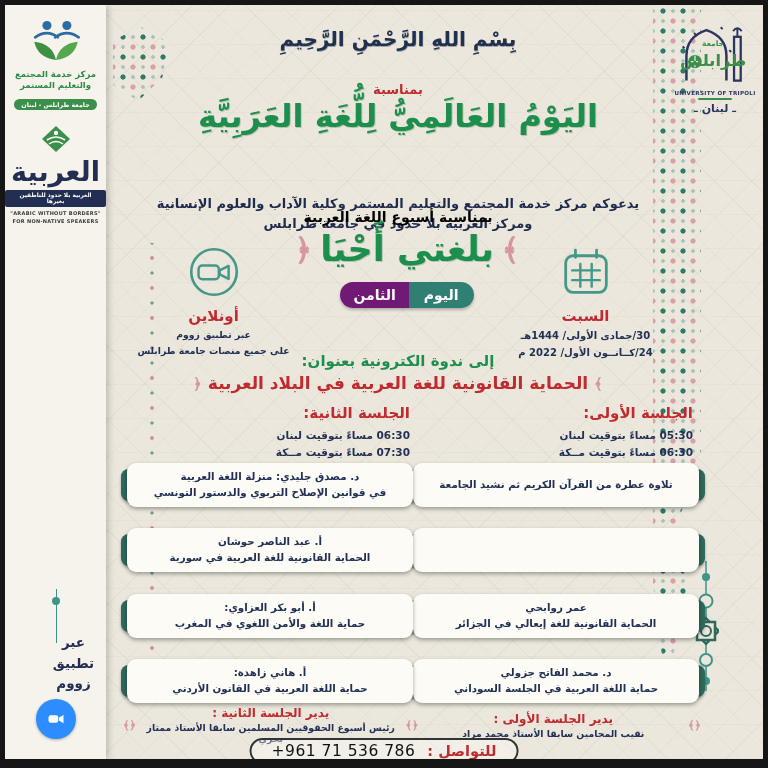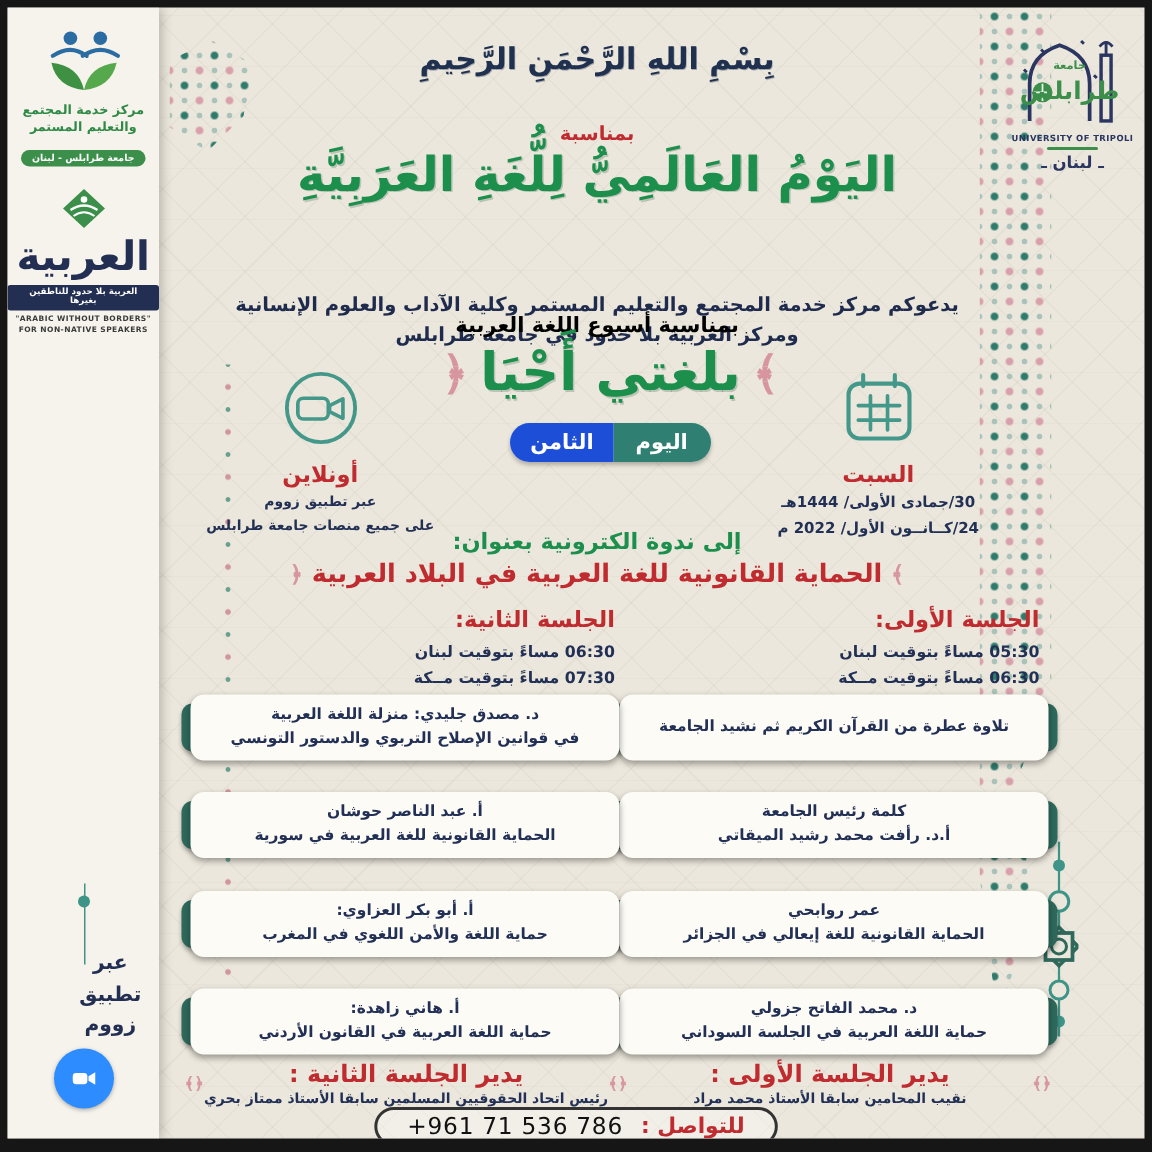--- a/index.html
+++ b/index.html
@@ -66,42 +66,42 @@
   .side-lines{color:#223055;font-weight:bold;font-size:10px;line-height:1.7;margin-top:2px;}
   .online-lines{font-size:9.3px;}
   .slogan-wrap{top:224px;left:283px;width:238px;text-align:center;z-index:2;}
   .slogan-row{display:flex;align-items:center;justify-content:center;gap:8px;}
   .slogan-text{font-size:35px;font-weight:bold;color:#1d8f4d;text-shadow:1px 1px 0 rgba(0,60,30,.2);}
   .orn{color:#d795a0;font-weight:bold;}
   .orn-big{font-size:30px;} .orn-mid{font-size:15px;} .orn-sm{font-size:11px;}
   .day-pill{display:inline-flex;direction:rtl;border-radius:16px;overflow:hidden;margin-top:13px;
     box-shadow:0 2px 3px rgba(0,0,0,.25);font-weight:bold;font-size:14px;}
   .day-pill .day{background:#2f7f72;color:#fff;padding:5px 15px;}
-  .day-pill .num{background:#1d4ed8;color:#fff;padding:5px 13px;}
+  .day-pill .num{background:#701a75;color:#fff;padding:5px 13px;}
   
   .sem-intro{top:347px;font-size:15px;font-weight:bold;color:#1d8f4d;}
   .sem-title{top:368px;font-size:17px;font-weight:bold;color:#bf2b2f;}
   .sessions-row{top:399px;left:122px;right:70px;display:flex;direction:rtl;z-index:2;}
   .session-col{flex:1;}
   .session-name{color:#bf2b2f;font-weight:bold;font-size:15px;}
   .session-times{color:#223055;font-weight:bold;font-size:10.5px;line-height:1.65;margin-top:5px;white-space:pre-line;}
   
   .speakers-row{top:458px;left:122px;right:64px;height:240px;display:flex;direction:rtl;gap:0;z-index:2;}
   .sp-col{flex:1;display:flex;flex-direction:column;justify-content:space-between;}
   .sp-box{position:relative;background:#fcfbf6;border-radius:9px;box-shadow:0 2px 4px rgba(0,0,0,.35);
     padding:5px 17px;min-height:34px;display:flex;flex-direction:column;justify-content:center;
     color:#223055;font-weight:bold;font-size:10.3px;line-height:1.55;text-align:center;}
   .sp-box::before,.sp-box::after{content:"";position:absolute;top:6px;bottom:6px;width:15px;
     background:#2e695c;border-radius:8px;z-index:-1;box-shadow:0 2px 3px rgba(0,0,0,.3);}
   .sp-box::before{right:-6px;} .sp-box::after{left:-6px;}
   
   .moderators{top:701px;left:118px;right:62px;display:flex;direction:rtl;align-items:center;
     justify-content:space-between;z-index:2;}
   .mod-block{text-align:center;flex:1;}
-  .mod-label{color:#bf2b2f;font-weight:bold;font-size:16px;}
+  .mod-label{color:#bf2b2f;font-weight:bold;font-size:12px;}
   .mod-name{color:#223055;font-weight:bold;font-size:9.3px;margin-top:2px;}
   .contact{top:733px;left:50%;transform:translateX(-50%);border:2px solid #333;border-radius:15px;
     background:rgba(255,255,255,.35);padding:2px 20px;display:flex;direction:rtl;align-items:center;gap:12px;z-index:2;}
   .contact-label{color:#bf2b2f;font-weight:bold;font-size:14.5px;}
   .contact-phone{color:#111;font-size:15.5px;direction:ltr;letter-spacing:.5px;}
   
   .hang{position:absolute;right:44px;top:556px;z-index:1;}
 </style>
 </head>
 <body>
@@ -239,22 +239,20 @@
 07:30 مساءً بتوقيت مــكة</div>
     </div>
   </div>
 
   <div class="abs speakers-row">
     <div class="sp-col">
       <div class="sp-box">
         <div>تلاوة عطرة من القرآن الكريم ثم نشيد الجامعة</div>
       </div>
       <div class="sp-box">
-        <div>كلمة رئيس الجامعة</div>
-        <div>أ.د. رأفت محمد رشيد الميقاتي</div>
       </div>
       <div class="sp-box">
         <div>عمر روابحي</div>
         <div>الحماية القانونية للغة إيعالي في الجزائر</div>
       </div>
       <div class="sp-box">
         <div>د. محمد الفاتح جزولي</div>
         <div>حماية اللغة العربية في الجلسة السوداني</div>
       </div>
     </div>
@@ -280,21 +278,21 @@
 
   <div class="abs moderators">
     <span class="orn orn-sm">﴿﴾</span>
     <div class="mod-block">
       <div class="mod-label">يدير الجلسة الأولى :</div>
       <div class="mod-name">نقيب المحامين سابقا الأستاذ محمد مراد</div>
     </div>
     <span class="orn orn-sm">﴿﴾</span>
     <div class="mod-block">
       <div class="mod-label">يدير الجلسة الثانية :</div>
-      <div class="mod-name">رئيس اتحاد الحقوقيين المسلمين سابقا الأستاذ ممتاز بحري</div>
+      <div class="mod-name">رئيس أسبوع الحقوقيين المسلمين سابقا الأستاذ ممتاز بحري</div>
     </div>
     <span class="orn orn-sm">﴿﴾</span>
   </div>
 
   <div class="abs contact">
     <span class="contact-label">للتواصل :</span>
     <span class="contact-phone">+961 71 536 786</span>
   </div>
 </div>
 

